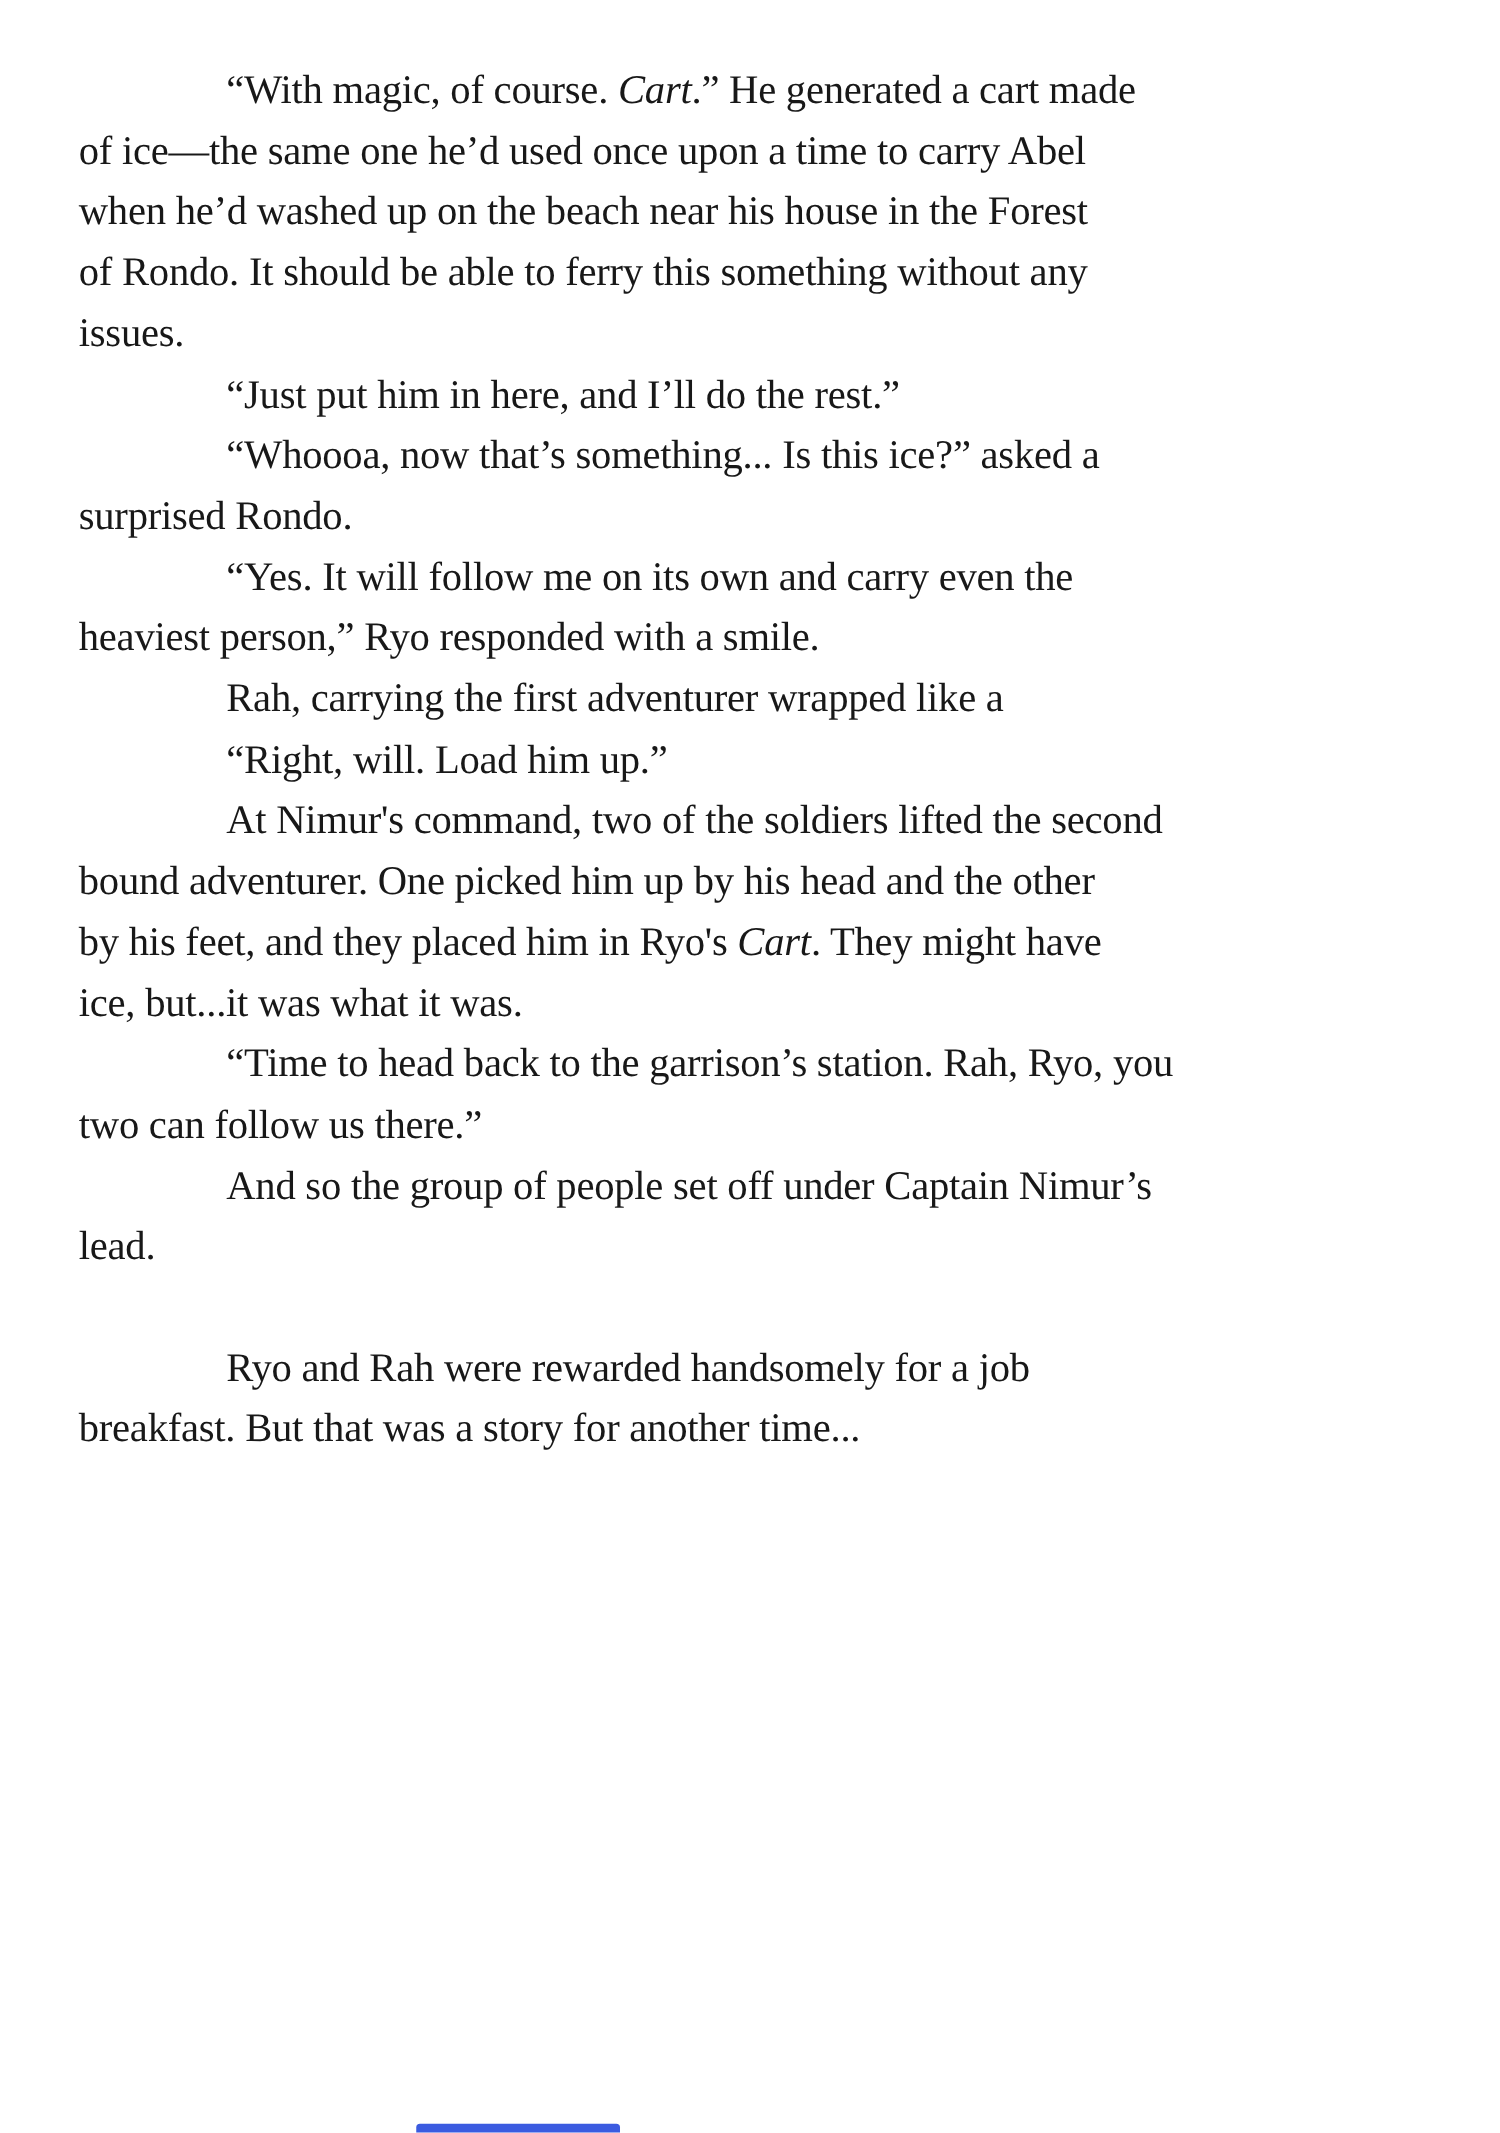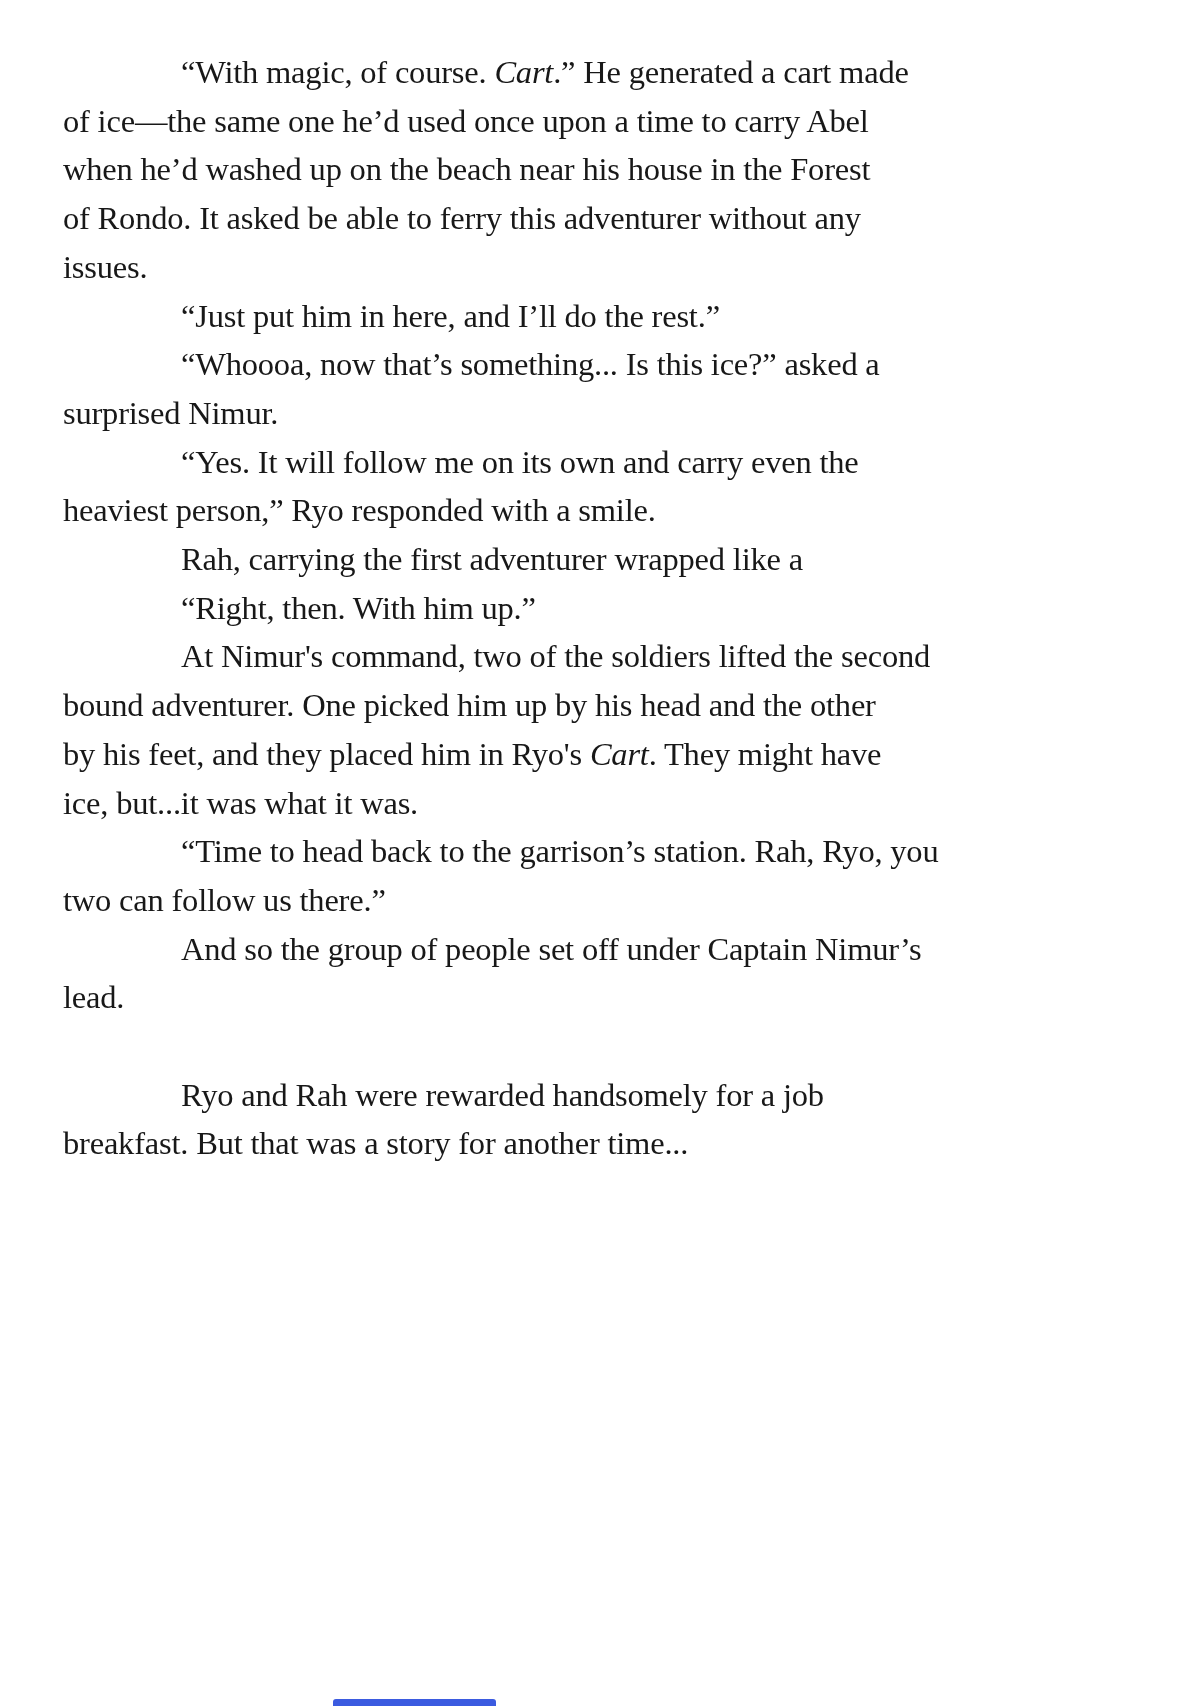--- a/index.html
+++ b/index.html
@@ -55,29 +55,29 @@
   }
 </style>
 </head>
 <body>
 
 <div class="page">
   <div class="text-block" id="text-lines" style="color: rgb(24, 24, 24);">
       <div class="line indent"><span>“With magic, of course. </span><em>Cart</em><span>.” He generated a cart made</span></div>
       <div class="line"><span>of ice—the same one he’d used once upon a time to carry Abel</span></div>
       <div class="line"><span>when he’d washed up on the beach near his house in the Forest</span></div>
-      <div class="line"><span>of Rondo. It asked be able to ferry this adventurer without any</span></div>
+      <div class="line"><span>of Rondo. It should be able to ferry this something without any</span></div>
       <div class="line"><span>issues.</span></div>
       <div class="line indent"><span>“Just put him in here, and I’ll do the rest.”</span></div>
       <div class="line indent"><span>“Whoooa, now that’s something... Is this ice?” asked a</span></div>
-      <div class="line"><span>surprised Nimur.</span></div>
+      <div class="line"><span>surprised Rondo.</span></div>
       <div class="line indent"><span>“Yes. It will follow me on its own and carry even the</span></div>
       <div class="line"><span>heaviest person,” Ryo responded with a smile.</span></div>
       <div class="line indent"><span>Rah, carrying the first adventurer wrapped like a</span></div>
-      <div class="line indent"><span>“Right, then. With him up.”</span></div>
+      <div class="line indent"><span>“Right, will. Load him up.”</span></div>
       <div class="line indent"><span>At Nimur's command, two of the soldiers lifted the second</span></div>
       <div class="line"><span>bound adventurer. One picked him up by his head and the other</span></div>
       <div class="line"><span>by his feet, and they placed him in Ryo's </span><em>Cart</em><span>. They might have</span></div>
       <div class="line"><span>ice, but...it was what it was.</span></div>
       <div class="line indent"><span>“Time to head back to the garrison’s station. Rah, Ryo, you</span></div>
       <div class="line"><span>two can follow us there.”</span></div>
       <div class="line indent"><span>And so the group of people set off under Captain Nimur’s</span></div>
       <div class="line"><span>lead.</span></div>
       <div class="line blank">&nbsp;</div>
       <div class="line indent"><span>Ryo and Rah were rewarded handsomely for a job</span></div>

